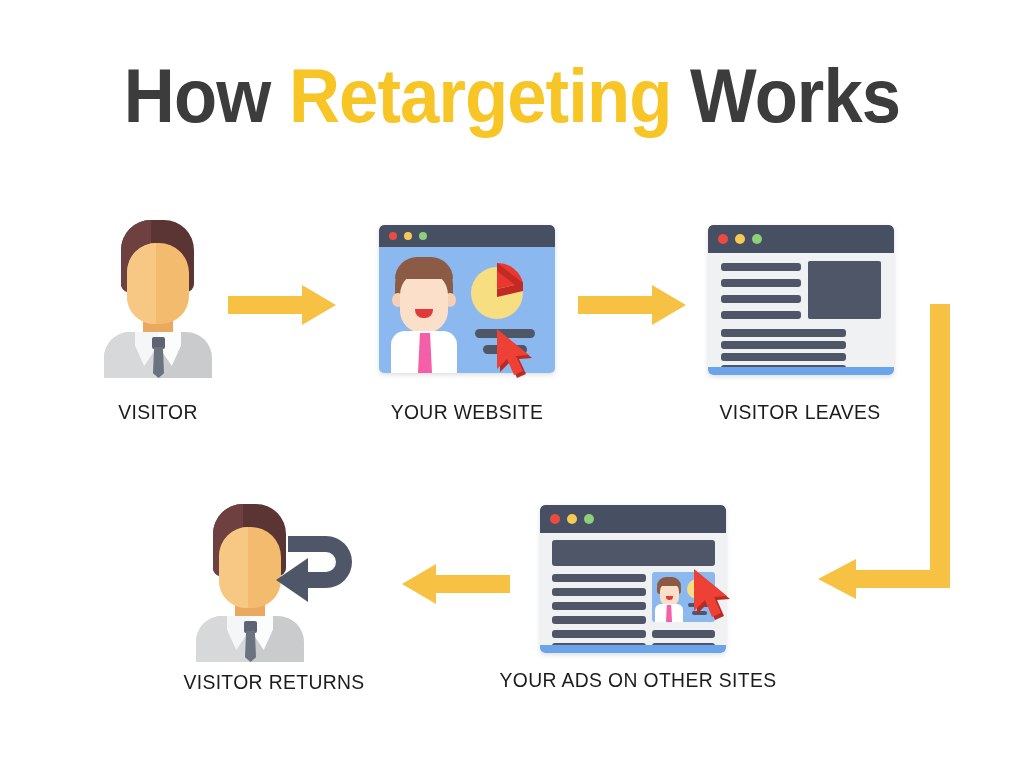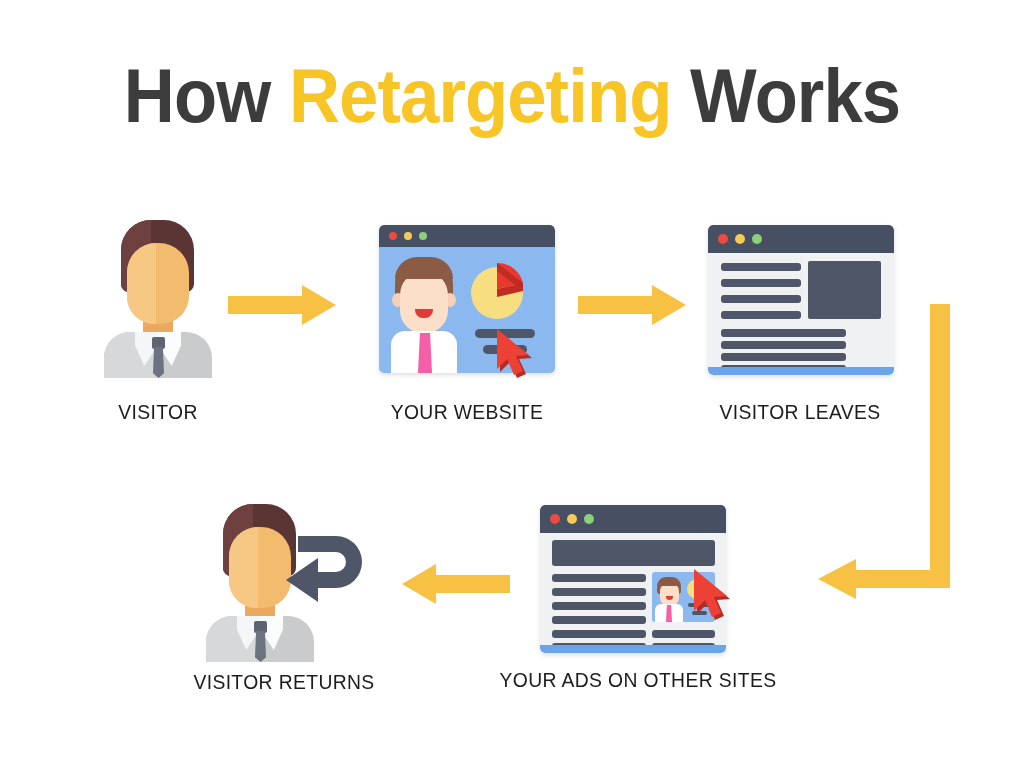--- a/index.html
+++ b/index.html
@@ -451,21 +451,21 @@
   </div>
   <div class="node-label" style="top:168px;">YOUR ADS ON OTHER SITES</div>
 </div>
 
 <div class="arrow" style="left:398px; top:561px; width:112px; height:46px;">
   <svg width="112" height="46" viewBox="0 0 112 46">
     <path d="M112 14 L38 14 L38 3 L4 23 L38 43 L38 32 L112 32 Z" fill="#F7C244"></path>
   </svg>
 </div>
 
-<div class="node" style="left:184px; top:498px; width:200px; height:210px;">
+<div class="node" style="left:174px; top:498px; width:200px; height:210px;">
   <div class="node-art" style="position:absolute; left:6px; top:0;">
     <div class="avatar" style="left:16px; position:absolute; top:6px;">
       <div class="av-hair"></div>
       <div class="av-hair-shade"></div>
       <div class="av-neck"></div>
       <div class="av-face"></div>
       <div class="av-face-lite"></div>
       <div class="av-shoulder"></div>
       <div class="av-shoulder-lite"></div>
       <div class="av-collar-l"></div>

